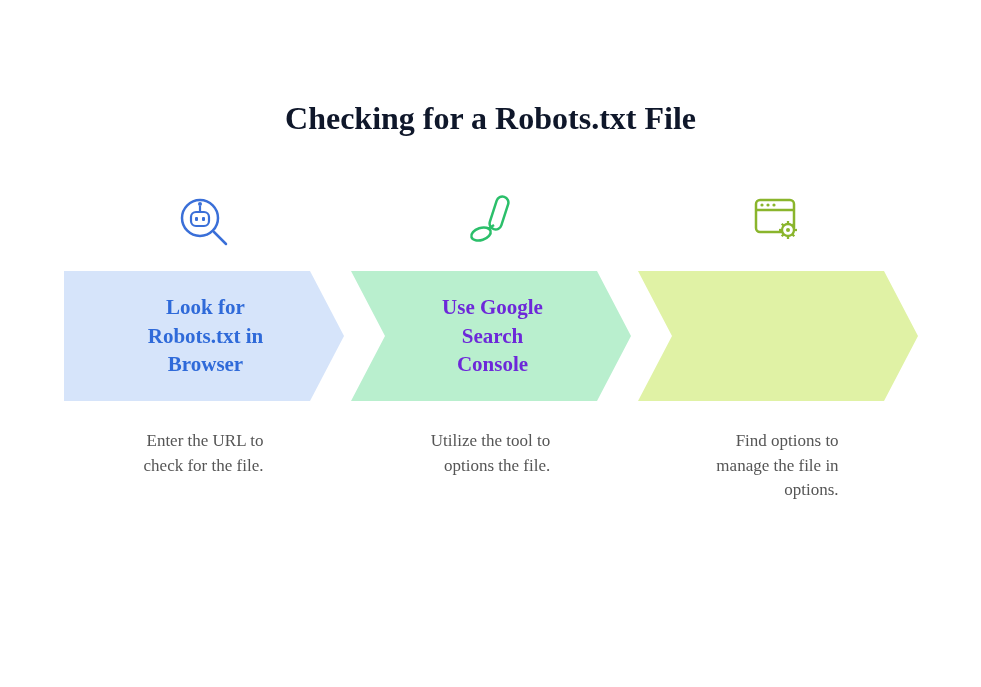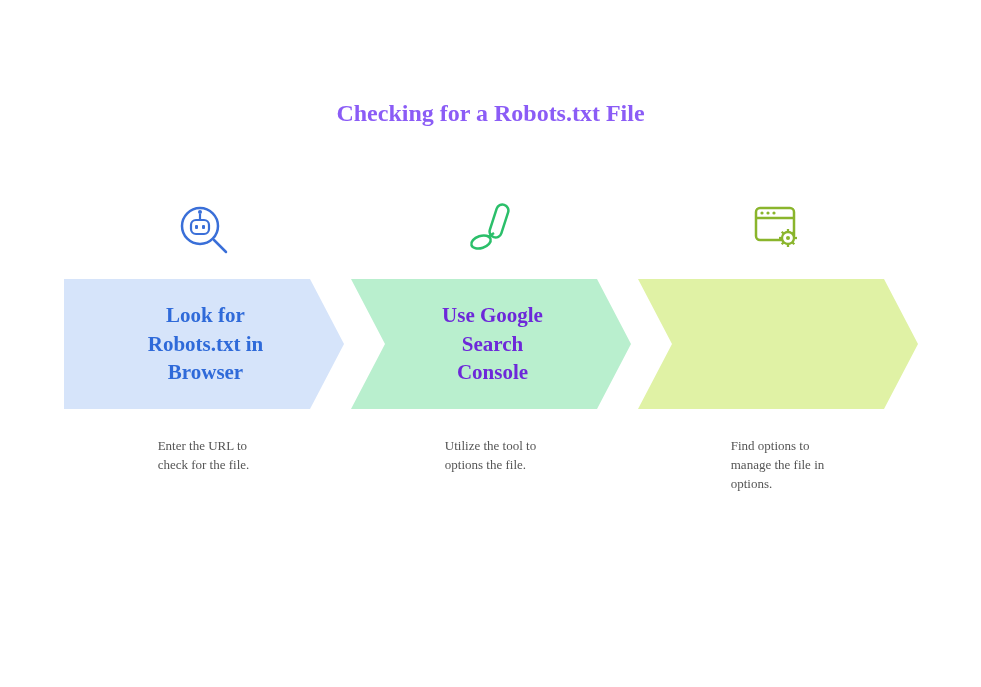--- a/index.html
+++ b/index.html
@@ -9,24 +9,24 @@
     background: #ffffff;
     font-family: "Comic Sans MS", "Segoe Script", cursive;
     position: relative;
   }
   .container {
     width: 100%;
     padding: 100px 60px 0;
   }
   .title {
     text-align: center;
-    font-size: 24px;
+    font-size: 32px;
     font-weight: bold;
-    color: #8b5cf6;
-    margin-bottom: 66px;
+    color: #0f172a;
+    margin-bottom: 48px;
   }
   .steps {
     display: flex;
     justify-content: center;
     gap: 0;
     position: relative;
   }
   .step {
     display: flex;
     flex-direction: column;
@@ -62,22 +62,22 @@
     text-align: center;
     font-size: 21px;
     font-weight: bold;
     line-height: 1.35;
   }
   .step:nth-child(1) .arrow-label { color: #2f6ad9; }
   .step:nth-child(2) .arrow-label { color: #6d28d9; }
   .step:nth-child(3) .arrow-label { color: #7da827; }
   .desc {
     margin-top: 28px;
-    text-align: left;
-    font-size: 13px;
+    text-align: right;
+    font-size: 17px;
     color: #555;
     line-height: 1.45;
     max-width: 220px;
   }
 </style>
 </head>
 <body>
 
 <div class="container">
   <h1 class="title">Checking for a Robots.txt File</h1>

